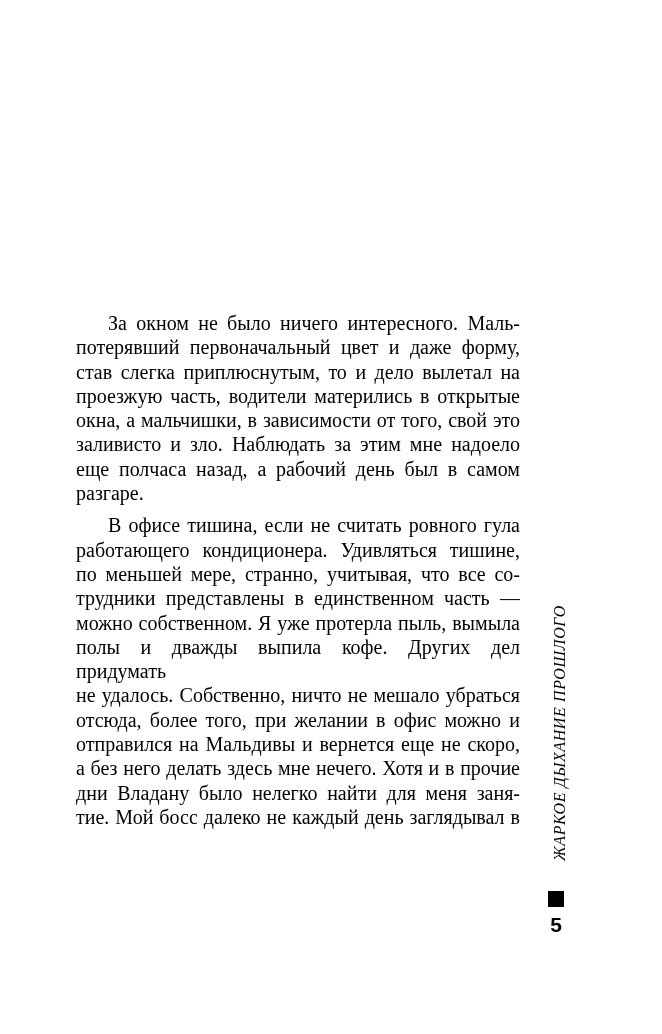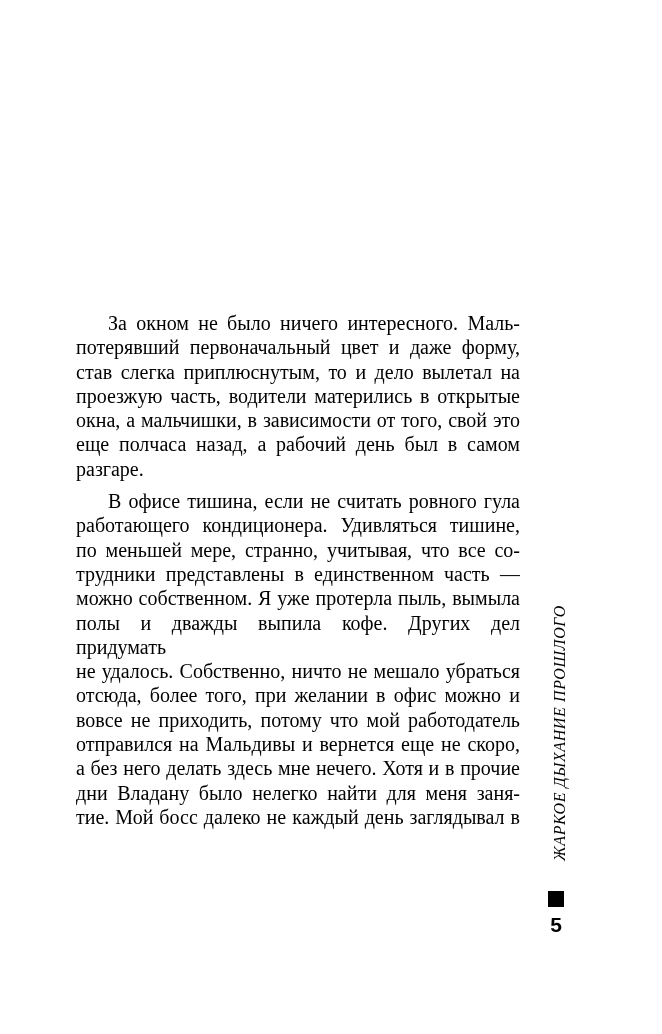--- a/index.html
+++ b/index.html
@@ -71,33 +71,33 @@
 <body>
 
 <div class="page">
   <div class="text-block" id="text-block">
       <div class="para">
         <div class="line indent">За окном не было ничего интересного. Маль-</div>
         <div class="line">потерявший первоначальный цвет и даже форму,</div>
         <div class="line">став слегка приплюснутым, то и дело вылетал на</div>
         <div class="line">проезжую часть, водители матерились в открытые</div>
         <div class="line">окна, а мальчишки, в зависимости от того, свой это</div>
+        <div class="line">заливисто и зло. Наблюдать за этим мне надоело</div>
         <div class="line">еще полчаса назад, а рабочий день был в самом</div>
         <div class="line endline">разгаре.</div>
       </div>
       <div class="para">
         <div class="line indent">В офисе тишина, если не считать ровного гула</div>
         <div class="line">работающего кондиционера. Удивляться тишине,</div>
         <div class="line">по меньшей мере, странно, учитывая, что все со-</div>
         <div class="line">трудники представлены в единственном часть —</div>
         <div class="line">можно собственном. Я уже протерла пыль, вымыла</div>
         <div class="line">полы и дважды выпила кофе. Других дел придумать</div>
         <div class="line">не удалось. Собственно, ничто не мешало убраться</div>
         <div class="line">отсюда, более того, при желании в офис можно и</div>
-        <div class="line">вовсе не приходить, потому что мой работодатель</div>
         <div class="line">отправился на Мальдивы и вернется еще не скоро,</div>
         <div class="line">а без него делать здесь мне нечего. Хотя и в прочие</div>
         <div class="line">дни Владану было нелегко найти для меня заня-</div>
         <div class="line">тие. Мой босс далеко не каждый день заглядывал в</div>
       </div>
     </div>
   <div class="running-title">ЖАРКОЕ ДЫХАНИЕ ПРОШЛОГО</div>
   <div class="section-marker"></div>
   <div class="page-number">5</div>
 </div>

